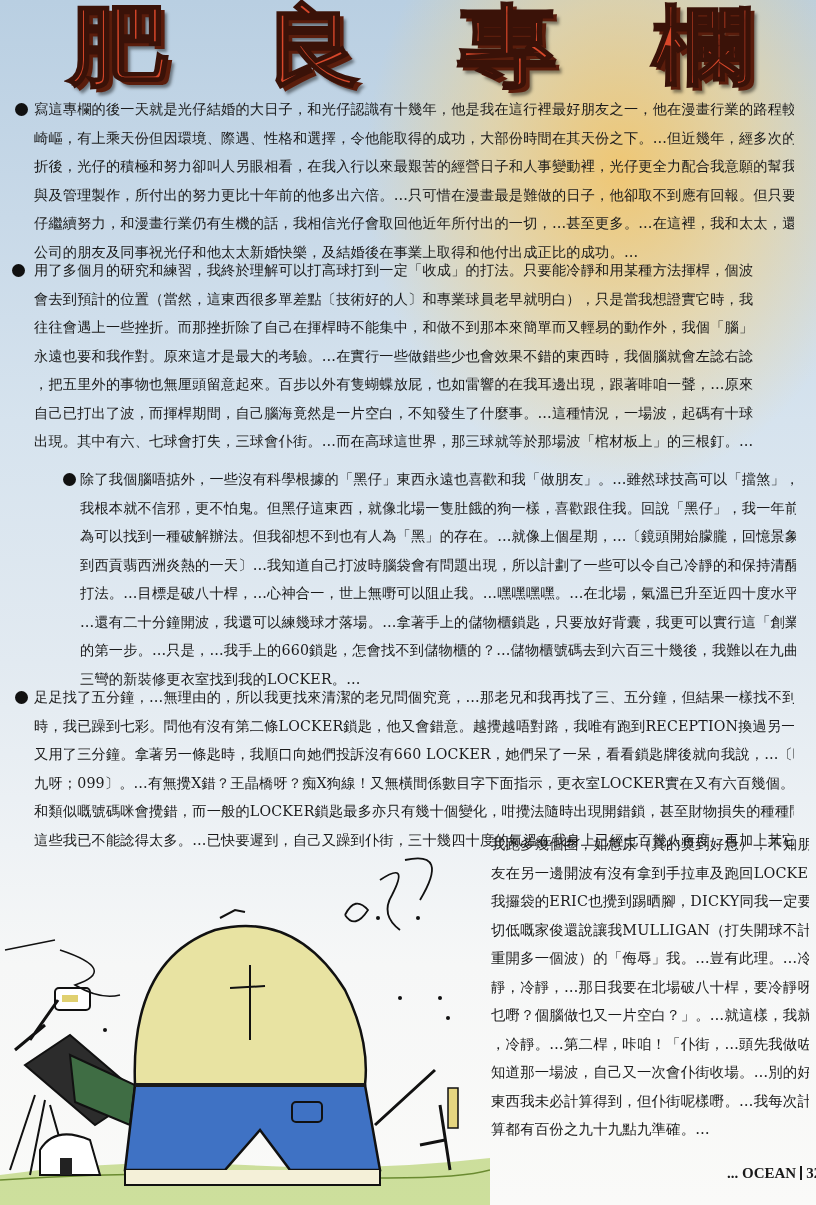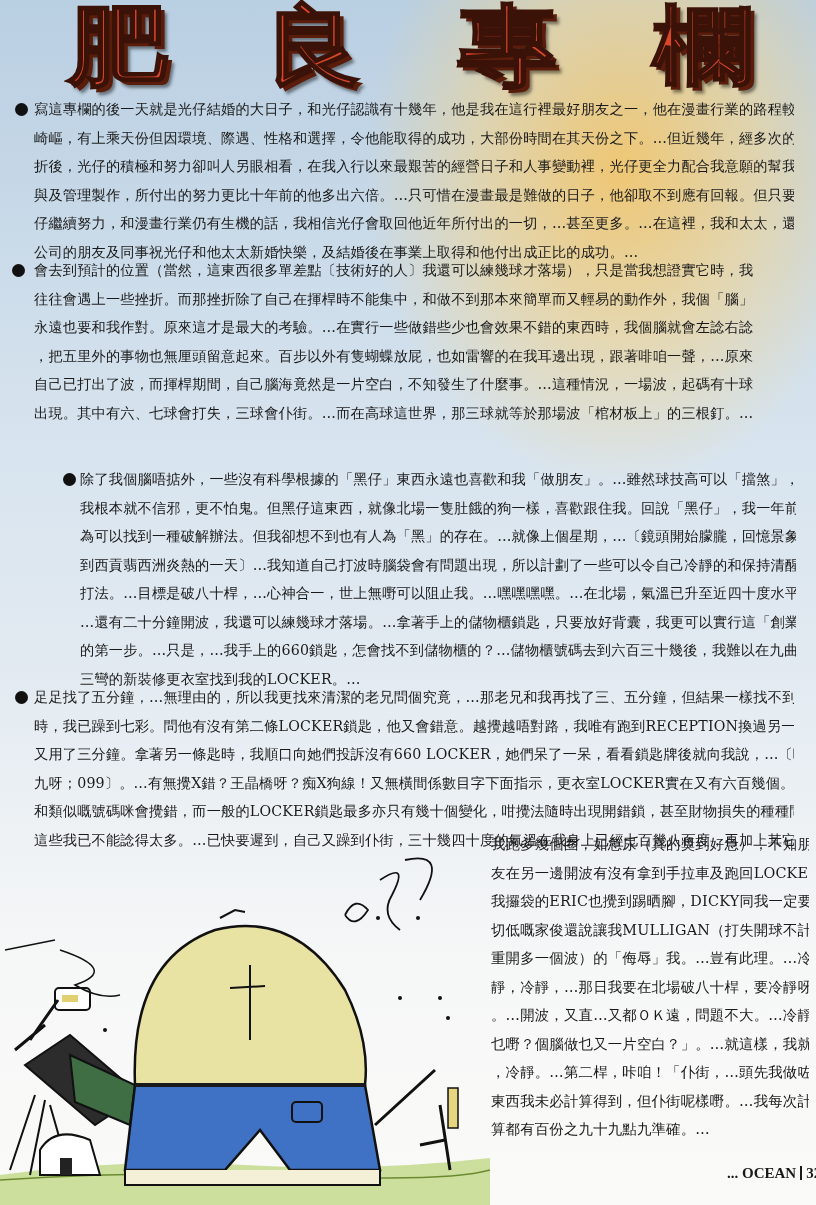--- a/index.html
+++ b/index.html
@@ -65,21 +65,22 @@
   <span class="line">寫這專欄的後一天就是光仔結婚的大日子，和光仔認識有十幾年，他是我在這行裡最好朋友之一，他在漫畫行業的路程較為</span>
   <span class="line">崎嶇，有上乘天份但因環境、際遇、性格和選擇，令他能取得的成功，大部份時間在其天份之下。…但近幾年，經多次的挫</span>
   <span class="line">折後，光仔的積極和努力卻叫人另眼相看，在我入行以來最艱苦的經營日子和人事變動裡，光仔更全力配合我意願的幫我參</span>
   <span class="line">與及管理製作，所付出的努力更比十年前的他多出六倍。…只可惜在漫畫最是難做的日子，他卻取不到應有回報。但只要光</span>
   <span class="line">仔繼續努力，和漫畫行業仍有生機的話，我相信光仔會取回他近年所付出的一切，…甚至更多。…在這裡，我和太太，還有</span>
   <span class="line">公司的朋友及同事祝光仔和他太太新婚快樂，及結婚後在事業上取得和他付出成正比的成功。…</span>
 </div>
 
 <div class="bullet b2"></div>
 <div class="para p2">
-  <span class="line">會去到預計的位置（當然，這東西很多單差點〔技術好的人〕我還可以練幾球才落場），只是當我想證實它時，我</span>
+  <span class="line">用了多個月的研究和練習，我終於理解可以打高球打到一定「收成」的打法。只要能冷靜和用某種方法揮桿，個波</span>
+  <span class="line">會去到預計的位置（當然，這東西很多單差點〔技術好的人〕和專業球員老早就明白），只是當我想證實它時，我</span>
   <span class="line">往往會遇上一些挫折。而那挫折除了自己在揮桿時不能集中，和做不到那本來簡單而又輕易的動作外，我個「腦」</span>
   <span class="line">永遠也要和我作對。原來這才是最大的考驗。…在實行一些做錯些少也會效果不錯的東西時，我個腦就會左諗右諗</span>
   <span class="line">，把五里外的事物也無厘頭留意起來。百步以外有隻蝴蝶放屁，也如雷響的在我耳邊出現，跟著啡咱一聲，…原來</span>
   <span class="line">自己已打出了波，而揮桿期間，自己腦海竟然是一片空白，不知發生了什麼事。…這種情況，一場波，起碼有十球</span>
   <span class="line">出現。其中有六、七球會打失，三球會仆街。…而在高球這世界，那三球就等於那場波「棺材板上」的三根釘。…</span>
 </div>
 
 <div class="bullet b3"></div>
 <div class="para p3">
   <span class="line">除了我個腦唔掂外，一些沒有科學根據的「黑仔」東西永遠也喜歡和我「做朋友」。…雖然球技高可以「擋煞」，而</span>
@@ -102,23 +103,23 @@
   <span class="line">這些我已不能諗得太多。…已快要遲到，自己又躁到仆街，三十幾四十度的氣溫在我身上已經七百幾八百度，再加上其它情況令</span>
 </div>
 
 <div class="para p5">
   <span class="line">我跑多幾個圈，如急尿（真的獎到好急），不知朋</span>
   <span class="line">友在另一邊開波有沒有拿到手拉車及跑回LOCKER放</span>
   <span class="line">我攞袋的ERIC也攪到踢晒腳，DICKY同我一定要</span>
   <span class="line">切低嘅家俊還說讓我MULLIGAN（打失開球不計數可</span>
   <span class="line">重開多一個波）的「侮辱」我。…豈有此理。…冷</span>
   <span class="line">靜，冷靜，…那日我要在北場破八十桿，要冷靜呀</span>
-  <span class="line">。…開波，又直…又都ＯＫ遠，問題不大。…冷靜</span>
   <span class="line">乜嘢？個腦做乜又一片空白？」。…就這樣，我就</span>
   <span class="line">，冷靜。…第二桿，咔咱！「仆街，…頭先我做咗</span>
+  <span class="line">知道那一場波，自己又一次會仆街收場。…別的好</span>
   <span class="line">東西我未必計算得到，但仆街呢樣嘢。…我每次計</span>
   <span class="line">算都有百份之九十九點九準確。…</span>
 </div>
 
 <div class="footer">
   <span>...</span>
   <span>OCEAN</span><span class="sep"></span><span>32</span>
 </div>
 
 <svg class="illustration" viewBox="0 0 490 365" xmlns="http://www.w3.org/2000/svg">

